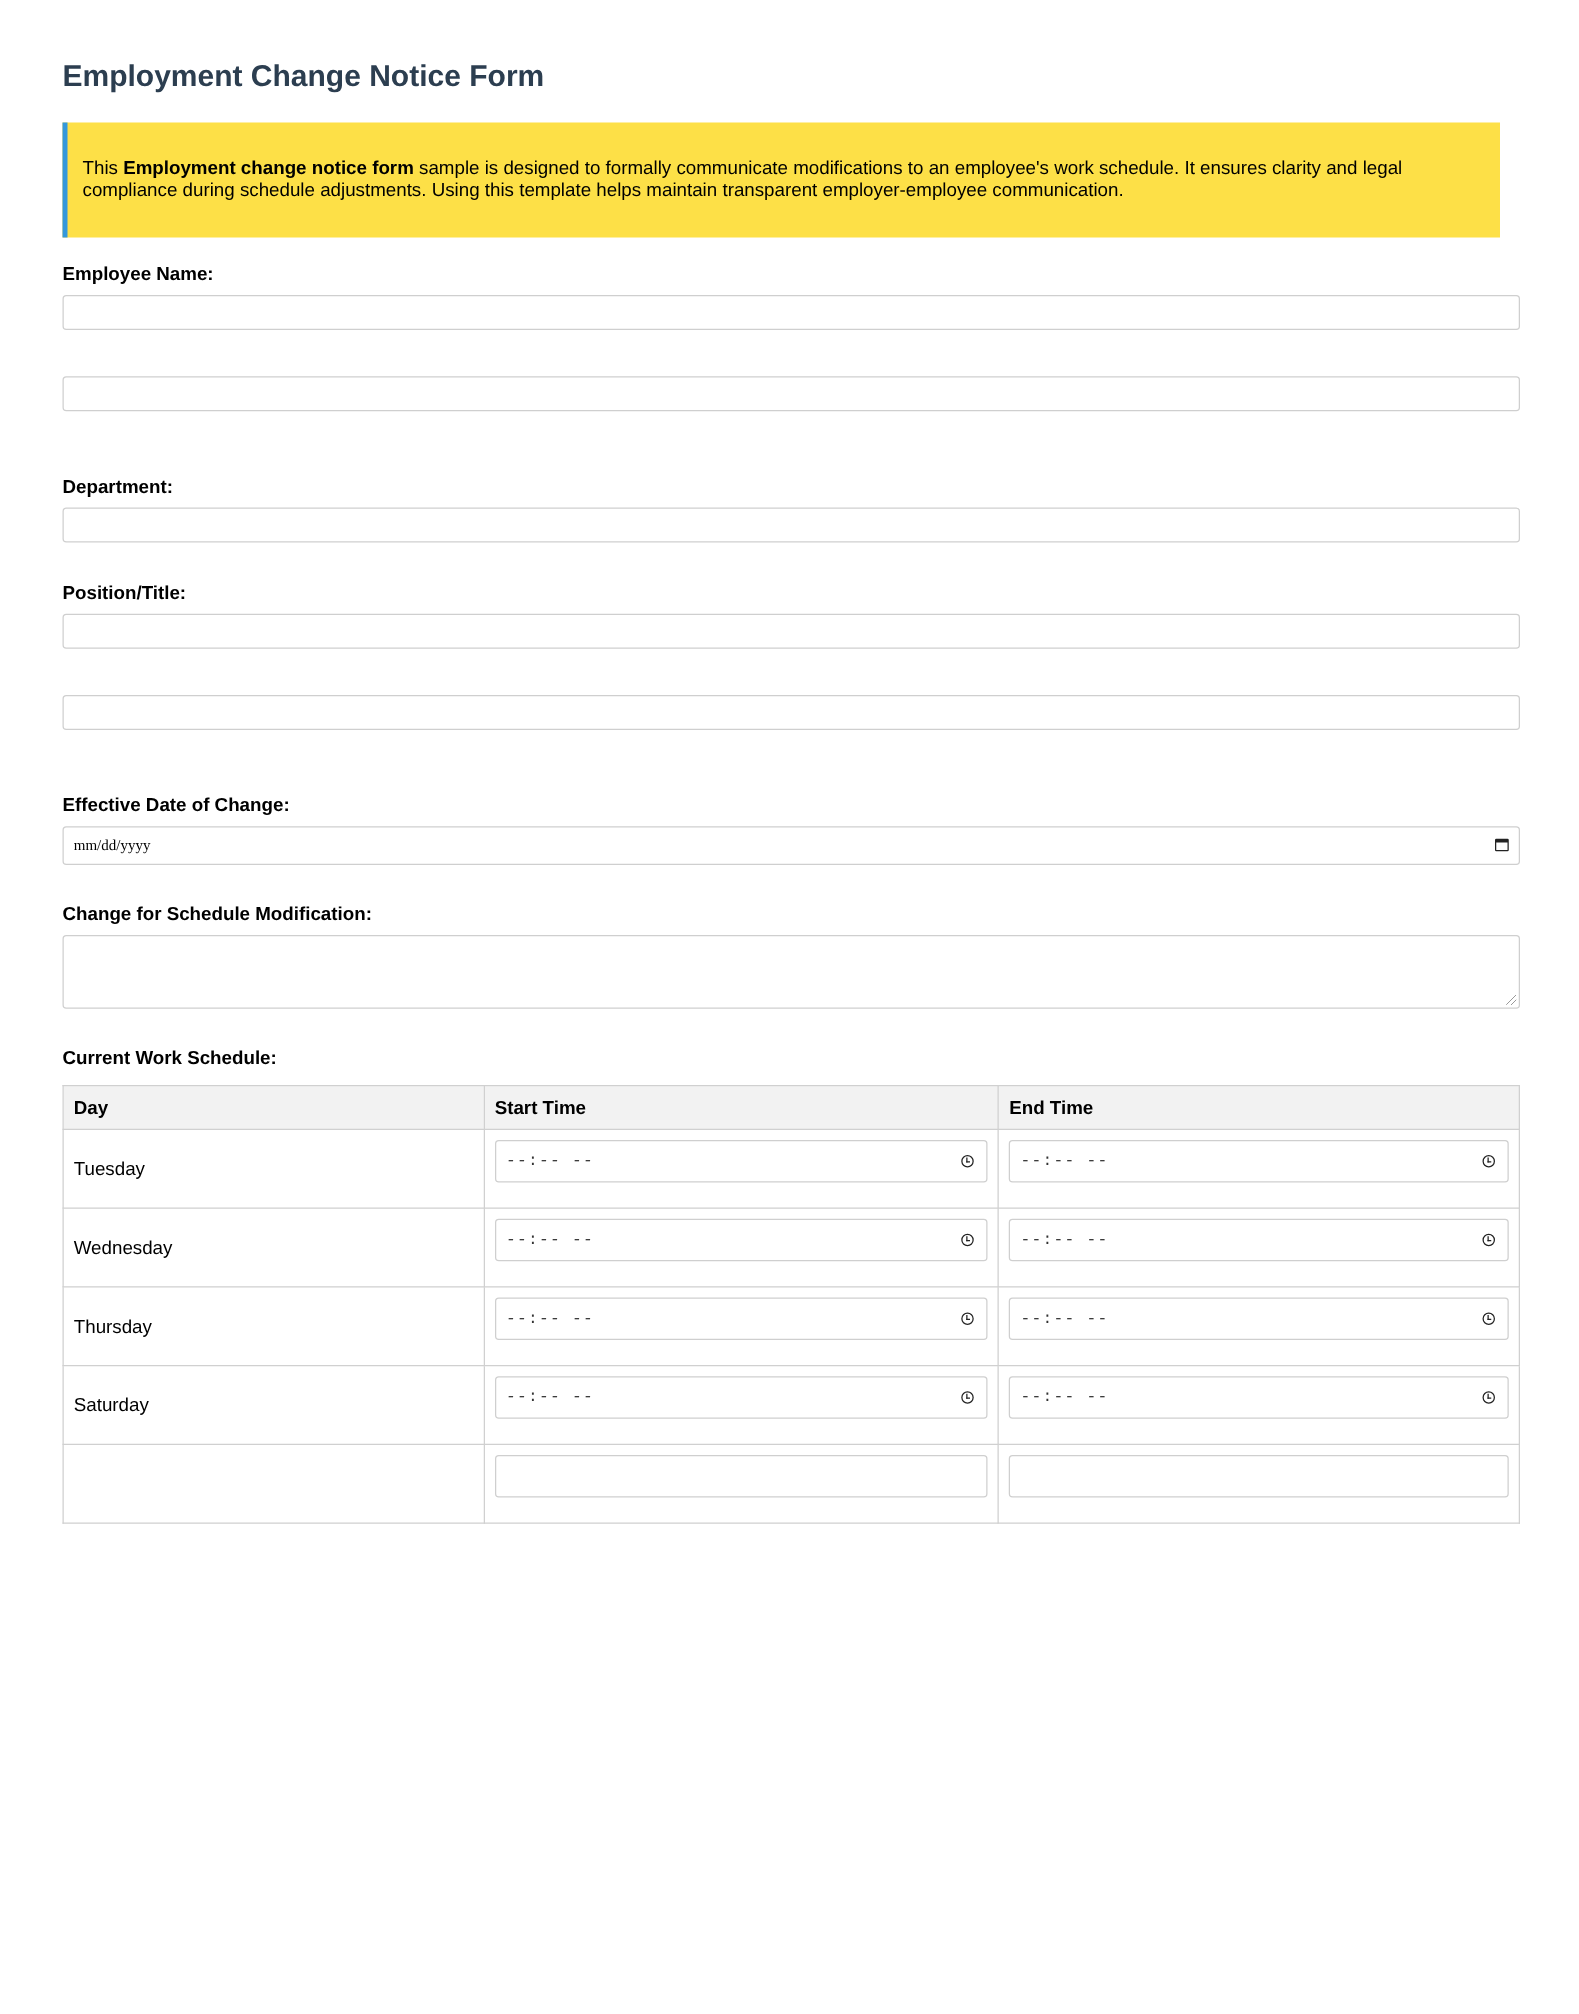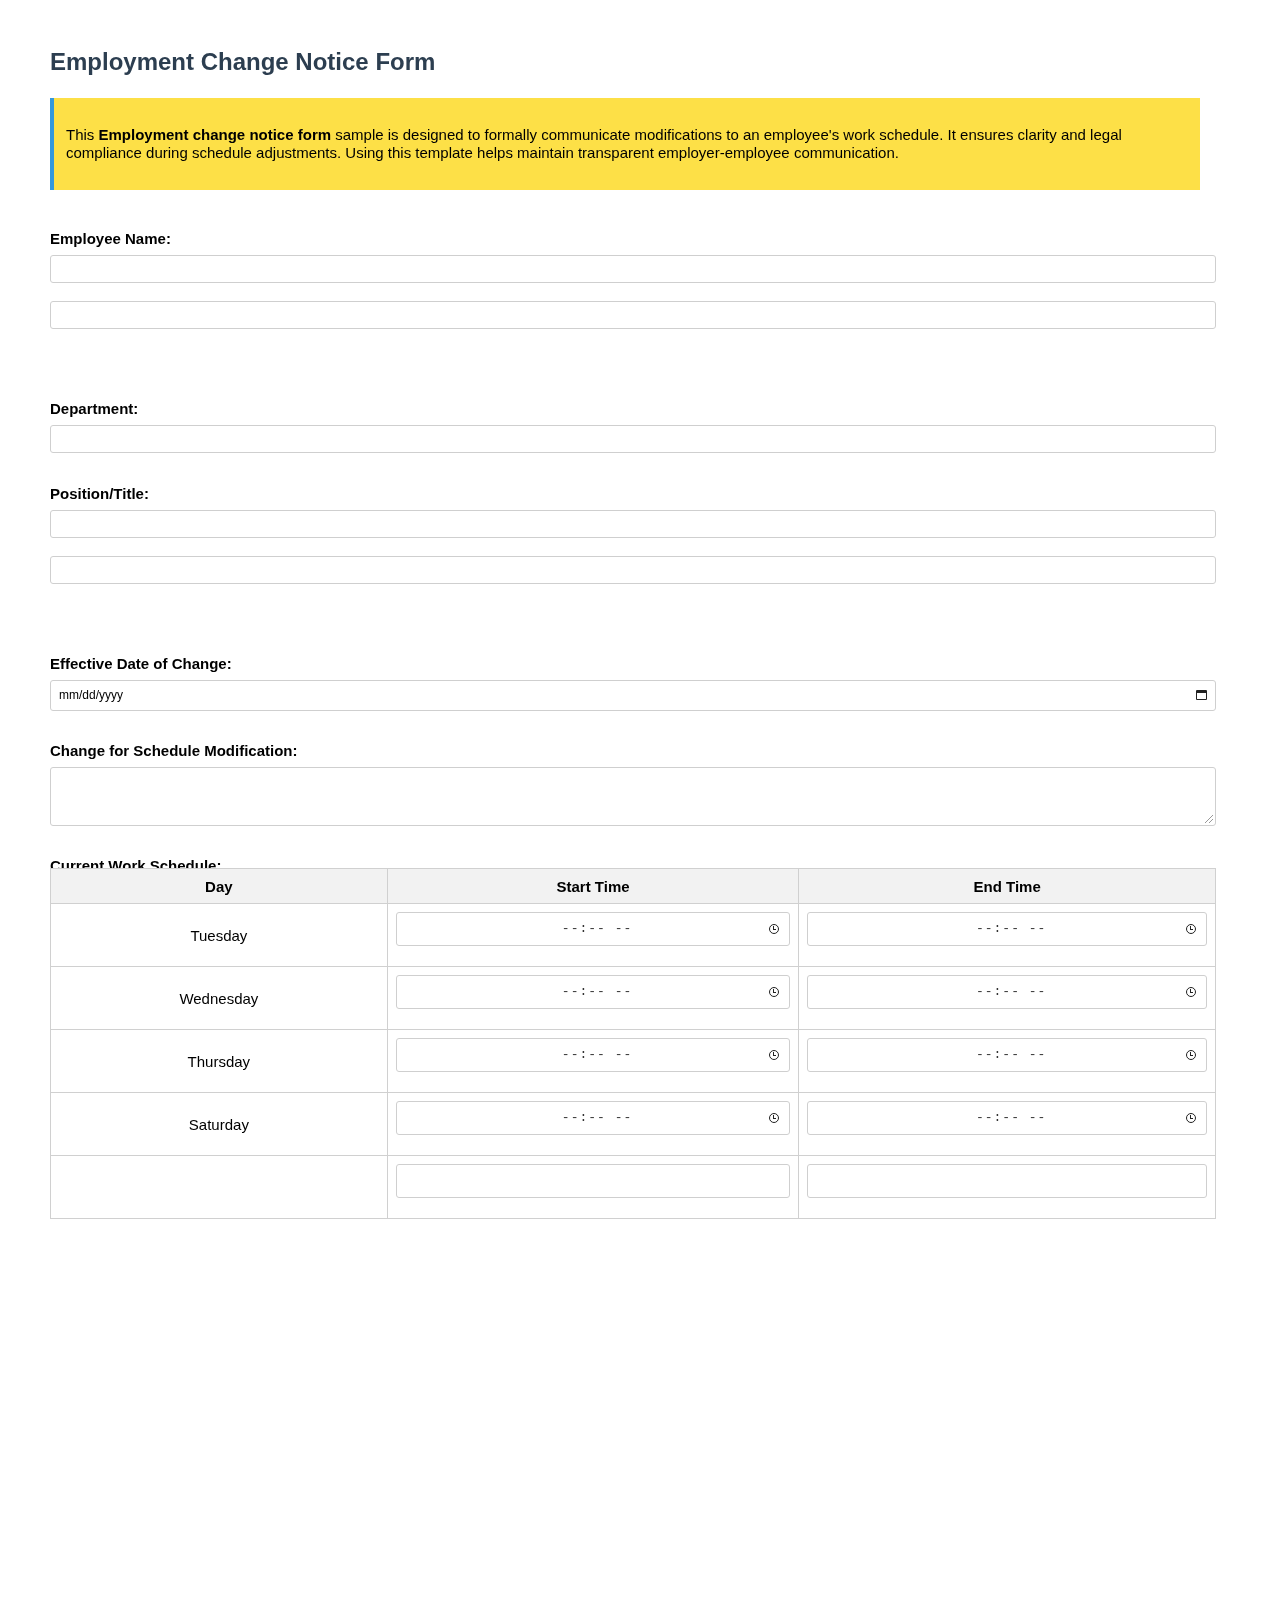--- a/index.html
+++ b/index.html
@@ -3,28 +3,28 @@
 <meta charset="utf-8">
 <style>
   html, body { margin: 0; padding: 0; background: #ffffff; }
   body { width: 1263px; height: 1611px; position: relative; font-family: "Liberation Sans", sans-serif; color: #000; }
   .page { position: absolute; left: 0; top: 0; width: 1263px; height: 1300px; overflow: hidden; }
   .container { position: absolute; left: 50px; top: 0; width: 1166px; }
   h1 { font-family: "Liberation Sans", sans-serif; font-size: 24px; font-weight: bold; color: #2c3e50; margin: 0; position: absolute; top: 48px; left: 0; }
   .intro { position: absolute; top: 98px; left: 0; width: 1150px; height: 92px; background: #fde047; border-left: 4px solid #3498db; box-sizing: border-box; padding: 28px 12px 0 12px; font-size: 15px; line-height: 18px; }
   .intro b { font-weight: bold; }
   .field { position: absolute; left: 0; width: 1166px; }
-  .label { font-size: 15px; font-weight: bold; display: block; height: 20px; line-height: 20px; margin-top: 19px; }
+  .label { font-size: 15px; font-weight: bold; display: block; height: 20px; line-height: 20px; }
   .input { display: block; margin-top: 6px; width: 1166px; height: 28px; border: 1px solid #cfcfcf; border-radius: 3px; box-sizing: border-box; background: #fff; }
-  .date-input { height: 31px; position: relative; font-family: Liberation Sans, sans-serif; font-size: 12px; line-height: 29px; padding-left: 8px; color: #000; }
+  .date-input { height: 31px; position: relative; font-family: Liberation Serif, serif; font-size: 12px; line-height: 29px; padding-left: 8px; color: #000; }
   .cal-icon { position: absolute; right: 8px; top: 9px; width: 11px; height: 10px; border: 1.5px solid #222; border-top-width: 3px; box-sizing: border-box; border-radius: 1px; }
   .textarea { height: 59px; position: relative; }
   .resize-icon { position: absolute; right: 2px; bottom: 2px; width: 8px; height: 8px; background: linear-gradient(135deg, transparent 45%, #999 45%, #999 52%, transparent 52%, transparent 70%, #999 70%, #999 77%, transparent 77%); }
   table { position: absolute; left: 0; top: 868px; width: 1166px; border-collapse: collapse; font-size: 15px; }
-  th, td { border: 1px solid #d0d0d0; text-align: center; padding: 0 8px; box-sizing: border-box; }
+  th, td { border: 1px solid #d0d0d0; text-align: left; padding: 0 8px; box-sizing: border-box; }
   th { background: #f2f2f2; height: 35px; font-weight: bold; }
   td { height: 63px; vertical-align: middle; }
   td.time-cell { vertical-align: top; padding-top: 8px; }
   .time-input { width: 100%; height: 34px; border: 1px solid #cfcfcf; border-radius: 3px; box-sizing: border-box; position: relative; font-family: "Liberation Mono", monospace; font-size: 13px; line-height: 32px; padding-left: 8px; color: #333; letter-spacing: 1px; }
   .clock-icon { position: absolute; right: 10px; top: 11px; width: 10px; height: 10px; border: 1.5px solid #222; border-radius: 50%; box-sizing: border-box; }
   .clock-icon::after { content: ""; position: absolute; left: 3px; top: 1px; width: 2px; height: 3px; border-left: 1.2px solid #222; border-bottom: 1.2px solid #222; }
 </style>
 </head>
 <body>
 

